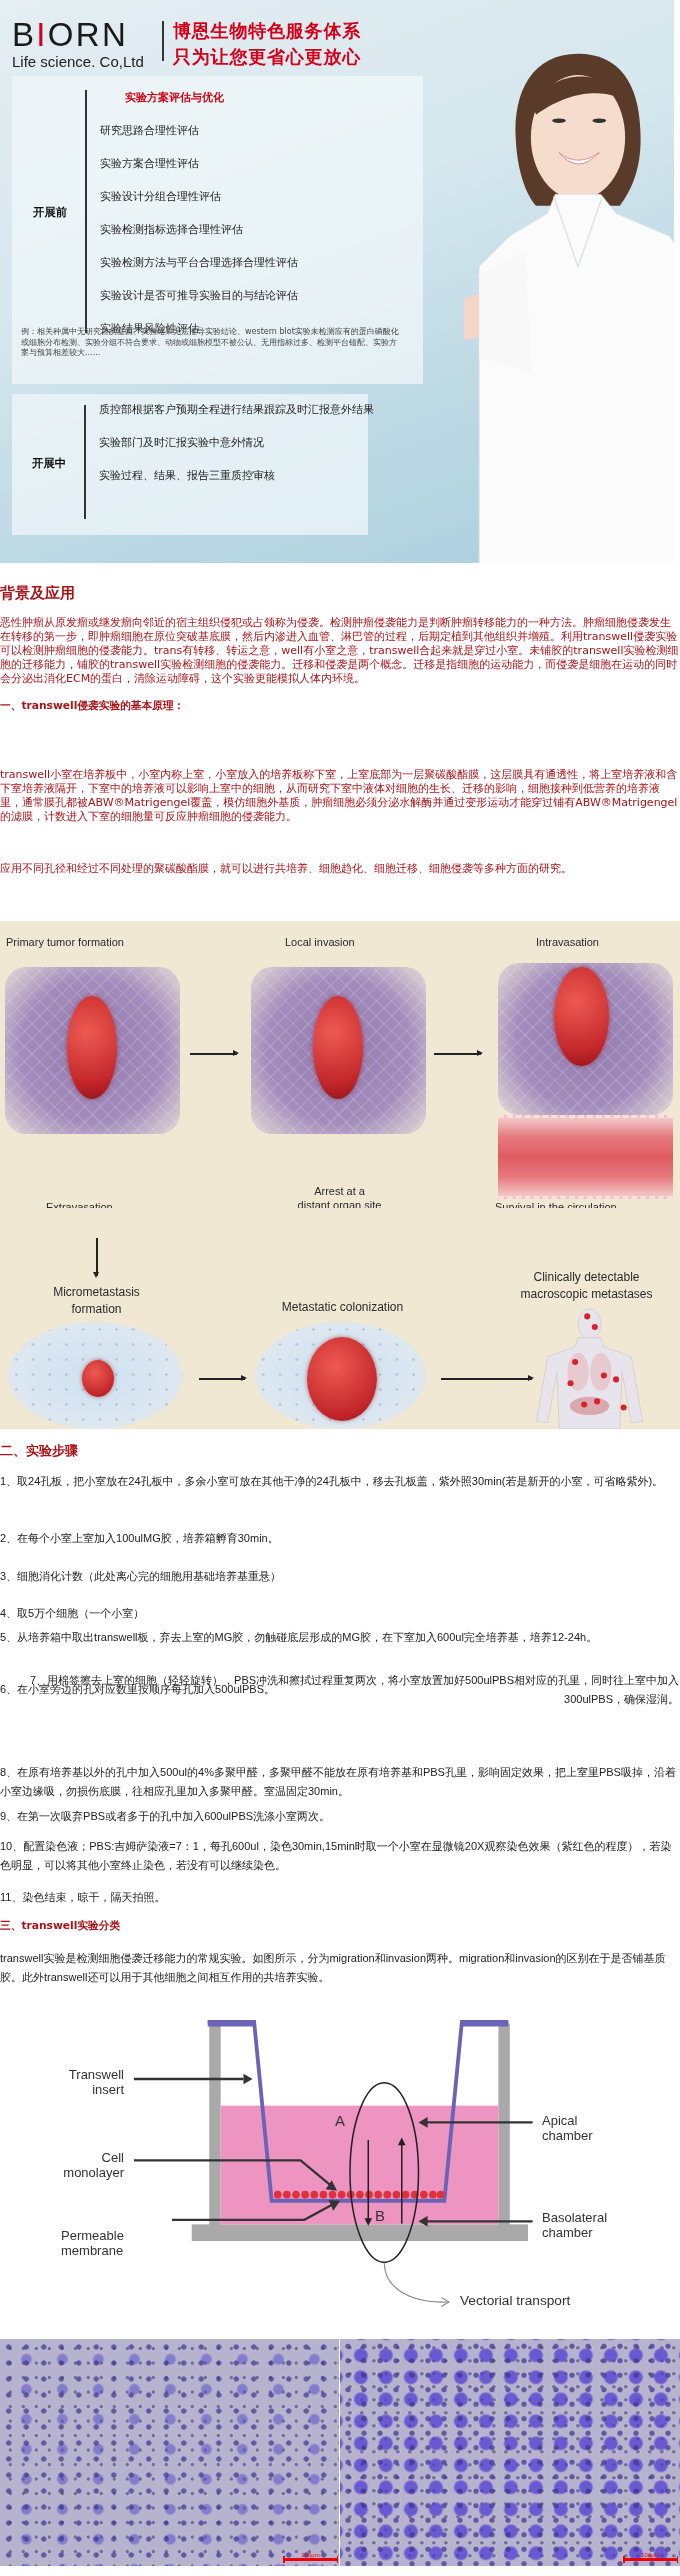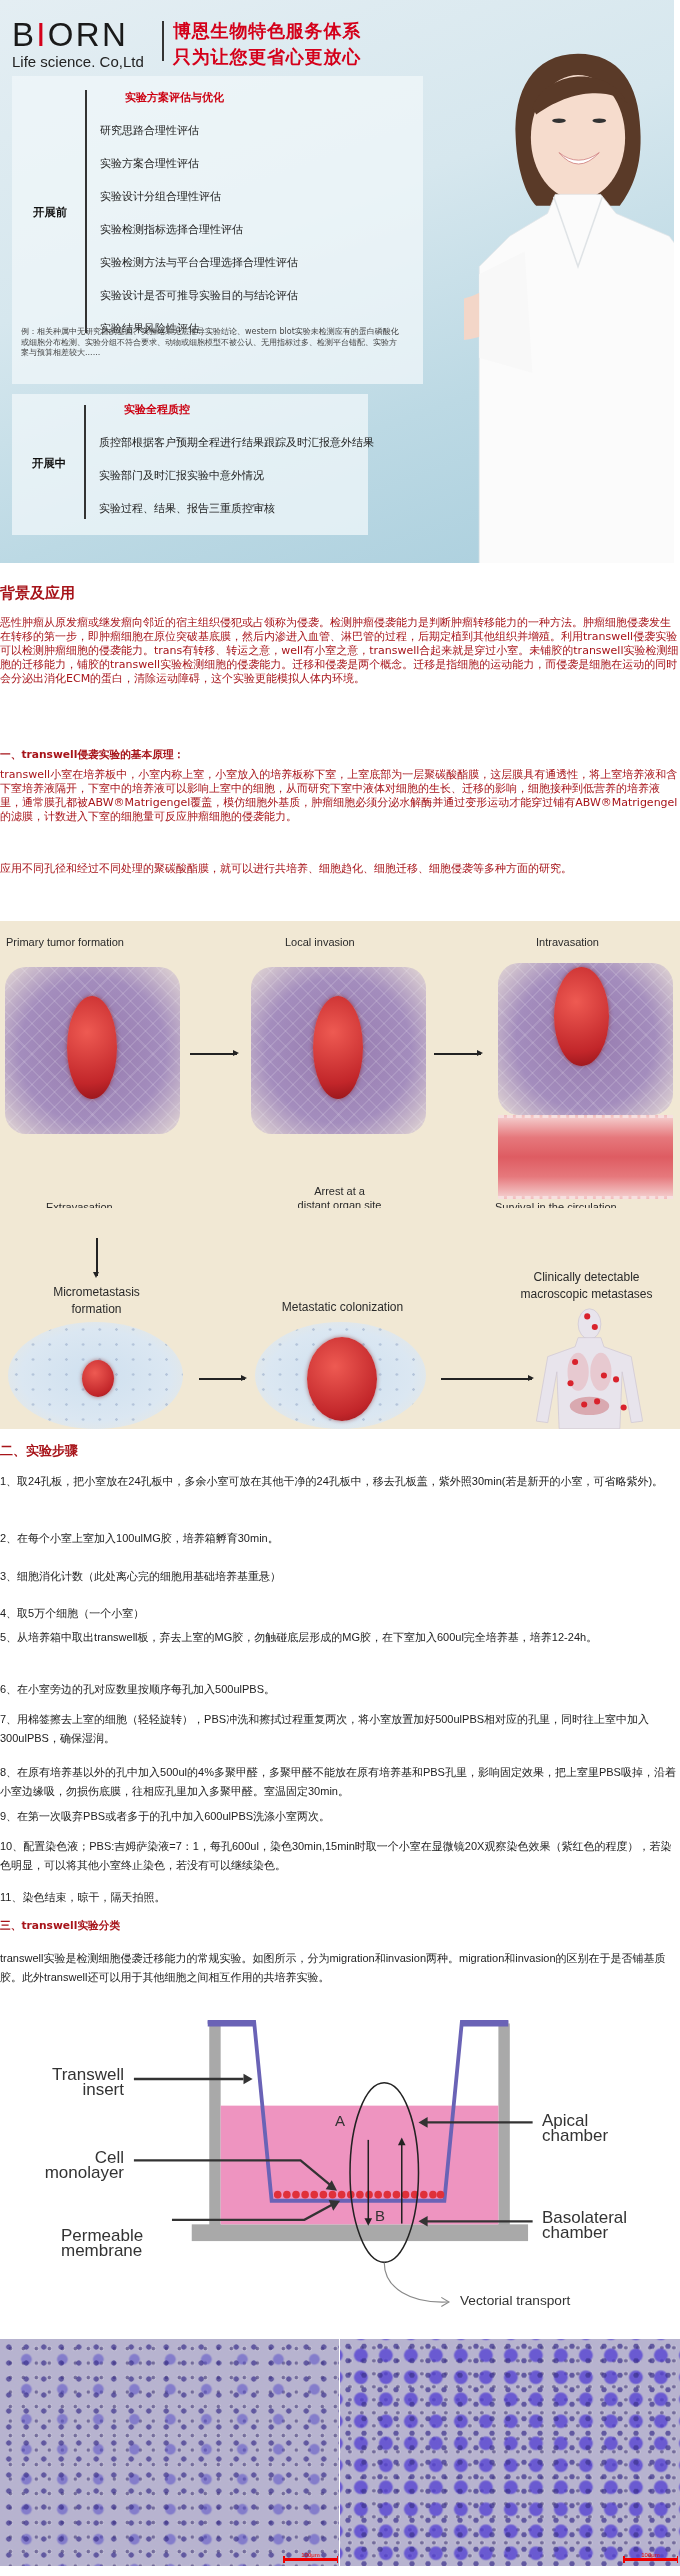--- a/index.html
+++ b/index.html
@@ -47,21 +47,21 @@
   .arrow-h.right::after { content:""; position:absolute; right:-1.5px; top:-3px; border-left:6px solid #222; border-top:3.8px solid transparent; border-bottom:3.8px solid transparent; }
   .arrow-h.left::after { content:""; position:absolute; left:-1.5px; top:-3px; border-right:6px solid #222; border-top:3.8px solid transparent; border-bottom:3.8px solid transparent; }
   .arrow-v { position: absolute; width: 1.5px; background: #222; }
   .arrow-v::after { content:""; position:absolute; left:-3px; bottom:-1.5px; border-top:6px solid #222; border-left:3.8px solid transparent; border-right:3.8px solid transparent; }
   .cellbed { position: absolute; border-radius: 50%; background: radial-gradient(ellipse at center, #cfe0ef 0%, #dbe7f2 60%, rgba(230,236,242,0.2) 100%); }
   .cellbed::before { content:""; position:absolute; inset:0; border-radius:50%;
       background-image: radial-gradient(circle, rgba(150,170,200,0.55) 1.1px, transparent 1.5px); background-size: 16.7px 15px; }
 
   
   .fig2 { position: absolute; left: 0; top: 1999px; width: 681px; height: 316px; background: #fff; }
-  .fig2-label { position: absolute; font-family: "Liberation Sans", sans-serif; font-size: 17px; color: #333; line-height: 15px; }
+  .fig2-label { position: absolute; font-family: "Liberation Sans", sans-serif; font-size: 13px; color: #333; line-height: 15px; }
 
   
   .micro { position: absolute; top: 2339px; height: 227px; background-color: #b7b3cf; overflow: hidden; }
   .micro::before { content:""; position:absolute; inset:0;
     background-image:
       radial-gradient(circle, rgba(60,50,140,0.7) 2.3px, transparent 3px),
       radial-gradient(circle, rgba(90,80,200,0.55) 4.6px, transparent 6px),
       radial-gradient(circle, rgba(70,60,120,0.6) 1.5px, rgba(255,255,255,0.3) 2.3px, transparent 3px);
     background-size: 17.5px 16px, 36px 30px, 13px 14.5px;
     background-position: 0 0, 8.4px 5.3px, 3.8px 2.3px; }
@@ -103,21 +103,20 @@
       <div class="item">实验设计是否可推导实验目的与结论评估</div>
       <div class="item">实验结果风险性评估</div>
     </div>
     <div class="note" style="left:9px; top:251px;">例：相关种属中无研究目的基因、实验结果无法推导实验结论、western blot实验未检测应有的蛋白磷酸化或细胞分布检测、实验分组不符合要求、动物或细胞模型不被公认、无用指标过多、检测平台错配、实验方案与预算相差较大......</div>
   </div>
 
   <div class="panel panel2">
     <div class="phase-label" style="left:20px; top:62px;">开展中</div>
     <div class="vline" style="left:72px; top:10.7px; height:114px;"></div>
     <div class="item-list" style="left:87px; top:7.6px;">
-      <div class="item head">实验全程质控</div>
       <div class="item">质控部根据客户预期全程进行结果跟踪及时汇报意外结果</div>
       <div class="item">实验部门及时汇报实验中意外情况</div>
       <div class="item">实验过程、结果、报告三重质控审核</div>
     </div>
   </div>
 
   <svg class="woman" viewBox="0 0 300 720">
     <path d="M150 40 C90 40 65 90 68 150 C70 200 85 230 95 240 L205 240 C220 220 235 190 232 140 C230 80 205 40 150 40Z" fill="#5a3a28"></path>
     <ellipse cx="150" cy="150" rx="62" ry="82" fill="#f6dccd"></ellipse>
     <path d="M90 110 C110 60 190 55 215 105 C200 90 150 80 95 120Z" fill="#5a3a28"></path>
@@ -127,21 +126,21 @@
     <path d="M120 225 L180 225 L200 250 L270 280 L300 320 L300 720 L20 720 L20 320 L60 280 L110 250Z" fill="#fbfbfb" stroke="#e3e6e8"></path>
     <path d="M118 228 L150 320 L182 228" fill="none" stroke="#dfe3e6" stroke-width="2"></path>
     <path d="M-120 370 C-60 360 0 380 40 340 L70 380 C30 430 -40 420 -120 410Z" fill="#f3d6c8"></path>
     <path d="M20 330 L80 300 L90 460 L20 440Z" fill="#f8f8f8"></path>
   </svg>
 </div>
 
 <div class="section-title" style="top:584px; font-size:15px;">背景及应用</div>
 <div class="para" style="top:616px;">恶性肿瘤从原发瘤或继发瘤向邻近的宿主组织侵犯或占领称为侵袭。检测肿瘤侵袭能力是判断肿瘤转移能力的一种方法。肿瘤细胞侵袭发生在转移的第一步，即肿瘤细胞在原位突破基底膜，然后内渗进入血管、淋巴管的过程，后期定植到其他组织并增殖。利用transwell侵袭实验可以检测肿瘤细胞的侵袭能力。trans有转移、转运之意，well有小室之意，transwell合起来就是穿过小室。未铺胶的transwell实验检测细胞的迁移能力，铺胶的transwell实验检测细胞的侵袭能力。迁移和侵袭是两个概念。迁移是指细胞的运动能力，而侵袭是细胞在运动的同时会分泌出消化ECM的蛋白，清除运动障碍，这个实验更能模拟人体内环境。</div>
 
-<div class="section-title" style="top:748px;">一、transwell侵袭实验的基本原理：</div>
+<div class="section-title" style="top:699px;">一、transwell侵袭实验的基本原理：</div>
 <div class="para" style="top:768px;">transwell小室在培养板中，小室内称上室，小室放入的培养板称下室，上室底部为一层聚碳酸酯膜，这层膜具有通透性，将上室培养液和含下室培养液隔开，下室中的培养液可以影响上室中的细胞，从而研究下室中液体对细胞的生长、迁移的影响，细胞接种到低营养的培养液里，通常膜孔都被ABW®Matrigengel覆盖，模仿细胞外基质，肿瘤细胞必须分泌水解酶并通过变形运动才能穿过铺有ABW®Matrigengel的滤膜，计数进入下室的细胞量可反应肿瘤细胞的侵袭能力。</div>
 <div class="para" style="top:862px;">应用不同孔径和经过不同处理的聚碳酸酯膜，就可以进行共培养、细胞趋化、细胞迁移、细胞侵袭等多种方面的研究。</div>
 
 <div class="fig1">
   <div class="fig1-label" style="left:6px; top:15px;">Primary tumor formation</div>
   <div class="fig1-label" style="left:285px; top:15px;">Local invasion</div>
   <div class="fig1-label" style="left:536px; top:15px;">Intravasation</div>
 
   <div class="tissue" style="left:4.6px; top:46px; width:175px; height:167px;"></div>
   <div class="tumor" style="left:67px; top:75px; width:50px; height:103px;"></div>
@@ -213,21 +212,21 @@
   </svg>
 </div>
 
 <div class="section-title" style="top:1442px; font-size:13px;">二、实验步骤</div>
 <div class="para dark" style="top:1472px;">1、取24孔板，把小室放在24孔板中，多余小室可放在其他干净的24孔板中，移去孔板盖，紫外照30min(若是新开的小室，可省略紫外)。</div>
 <div class="para dark" style="top:1529px;">2、在每个小室上室加入100ulMG胶，培养箱孵育30min。</div>
 <div class="para dark" style="top:1567px;">3、细胞消化计数（此处离心完的细胞用基础培养基重悬）</div>
 <div class="para dark" style="top:1604px;">4、取5万个细胞（一个小室）</div>
 <div class="para dark" style="top:1628px;">5、从培养箱中取出transwell板，弃去上室的MG胶，勿触碰底层形成的MG胶，在下室加入600ul完全培养基，培养12-24h。</div>
 <div class="para dark" style="top:1680px;">6、在小室旁边的孔对应数里按顺序每孔加入500ulPBS。</div>
-<div class="para dark" style="top:1710px;">7、用棉签擦去上室的细胞（轻轻旋转），PBS冲洗和擦拭过程重复两次，将小室放置加好500ulPBS相对应的孔里，同时往上室中加入300ulPBS，确保湿润。</div>
+<div class="para dark" style="top:1671px;text-align:right;">7、用棉签擦去上室的细胞（轻轻旋转），PBS冲洗和擦拭过程重复两次，将小室放置加好500ulPBS相对应的孔里，同时往上室中加入300ulPBS，确保湿润。</div>
 <div class="para dark" style="top:1763px;">8、在原有培养基以外的孔中加入500ul的4%多聚甲醛，多聚甲醛不能放在原有培养基和PBS孔里，影响固定效果，把上室里PBS吸掉，沿着小室边缘吸，勿损伤底膜，往相应孔里加入多聚甲醛。室温固定30min。</div>
 <div class="para dark" style="top:1807px;">9、在第一次吸弃PBS或者多于的孔中加入600ulPBS洗涤小室两次。</div>
 <div class="para dark" style="top:1837px;">10、配置染色液；PBS:吉姆萨染液=7：1，每孔600ul，染色30min,15min时取一个小室在显微镜20X观察染色效果（紫红色的程度），若染色明显，可以将其他小室终止染色，若没有可以继续染色。</div>
 <div class="para dark" style="top:1888px;">11、染色结束，晾干，隔天拍照。</div>
 
 <div class="section-title" style="top:1919px; font-size:10.7px;">三、transwell实验分类</div>
 <div class="para dark" style="top:1949px;">transwell实验是检测细胞侵袭迁移能力的常规实验。如图所示，分为migration和invasion两种。migration和invasion的区别在于是否铺基质胶。此外transwell还可以用于其他细胞之间相互作用的共培养实验。</div>
 
 <div class="fig2">
   <svg style="position:absolute; left:0; top:0;" width="681" height="316" viewBox="0 0 895 415">

